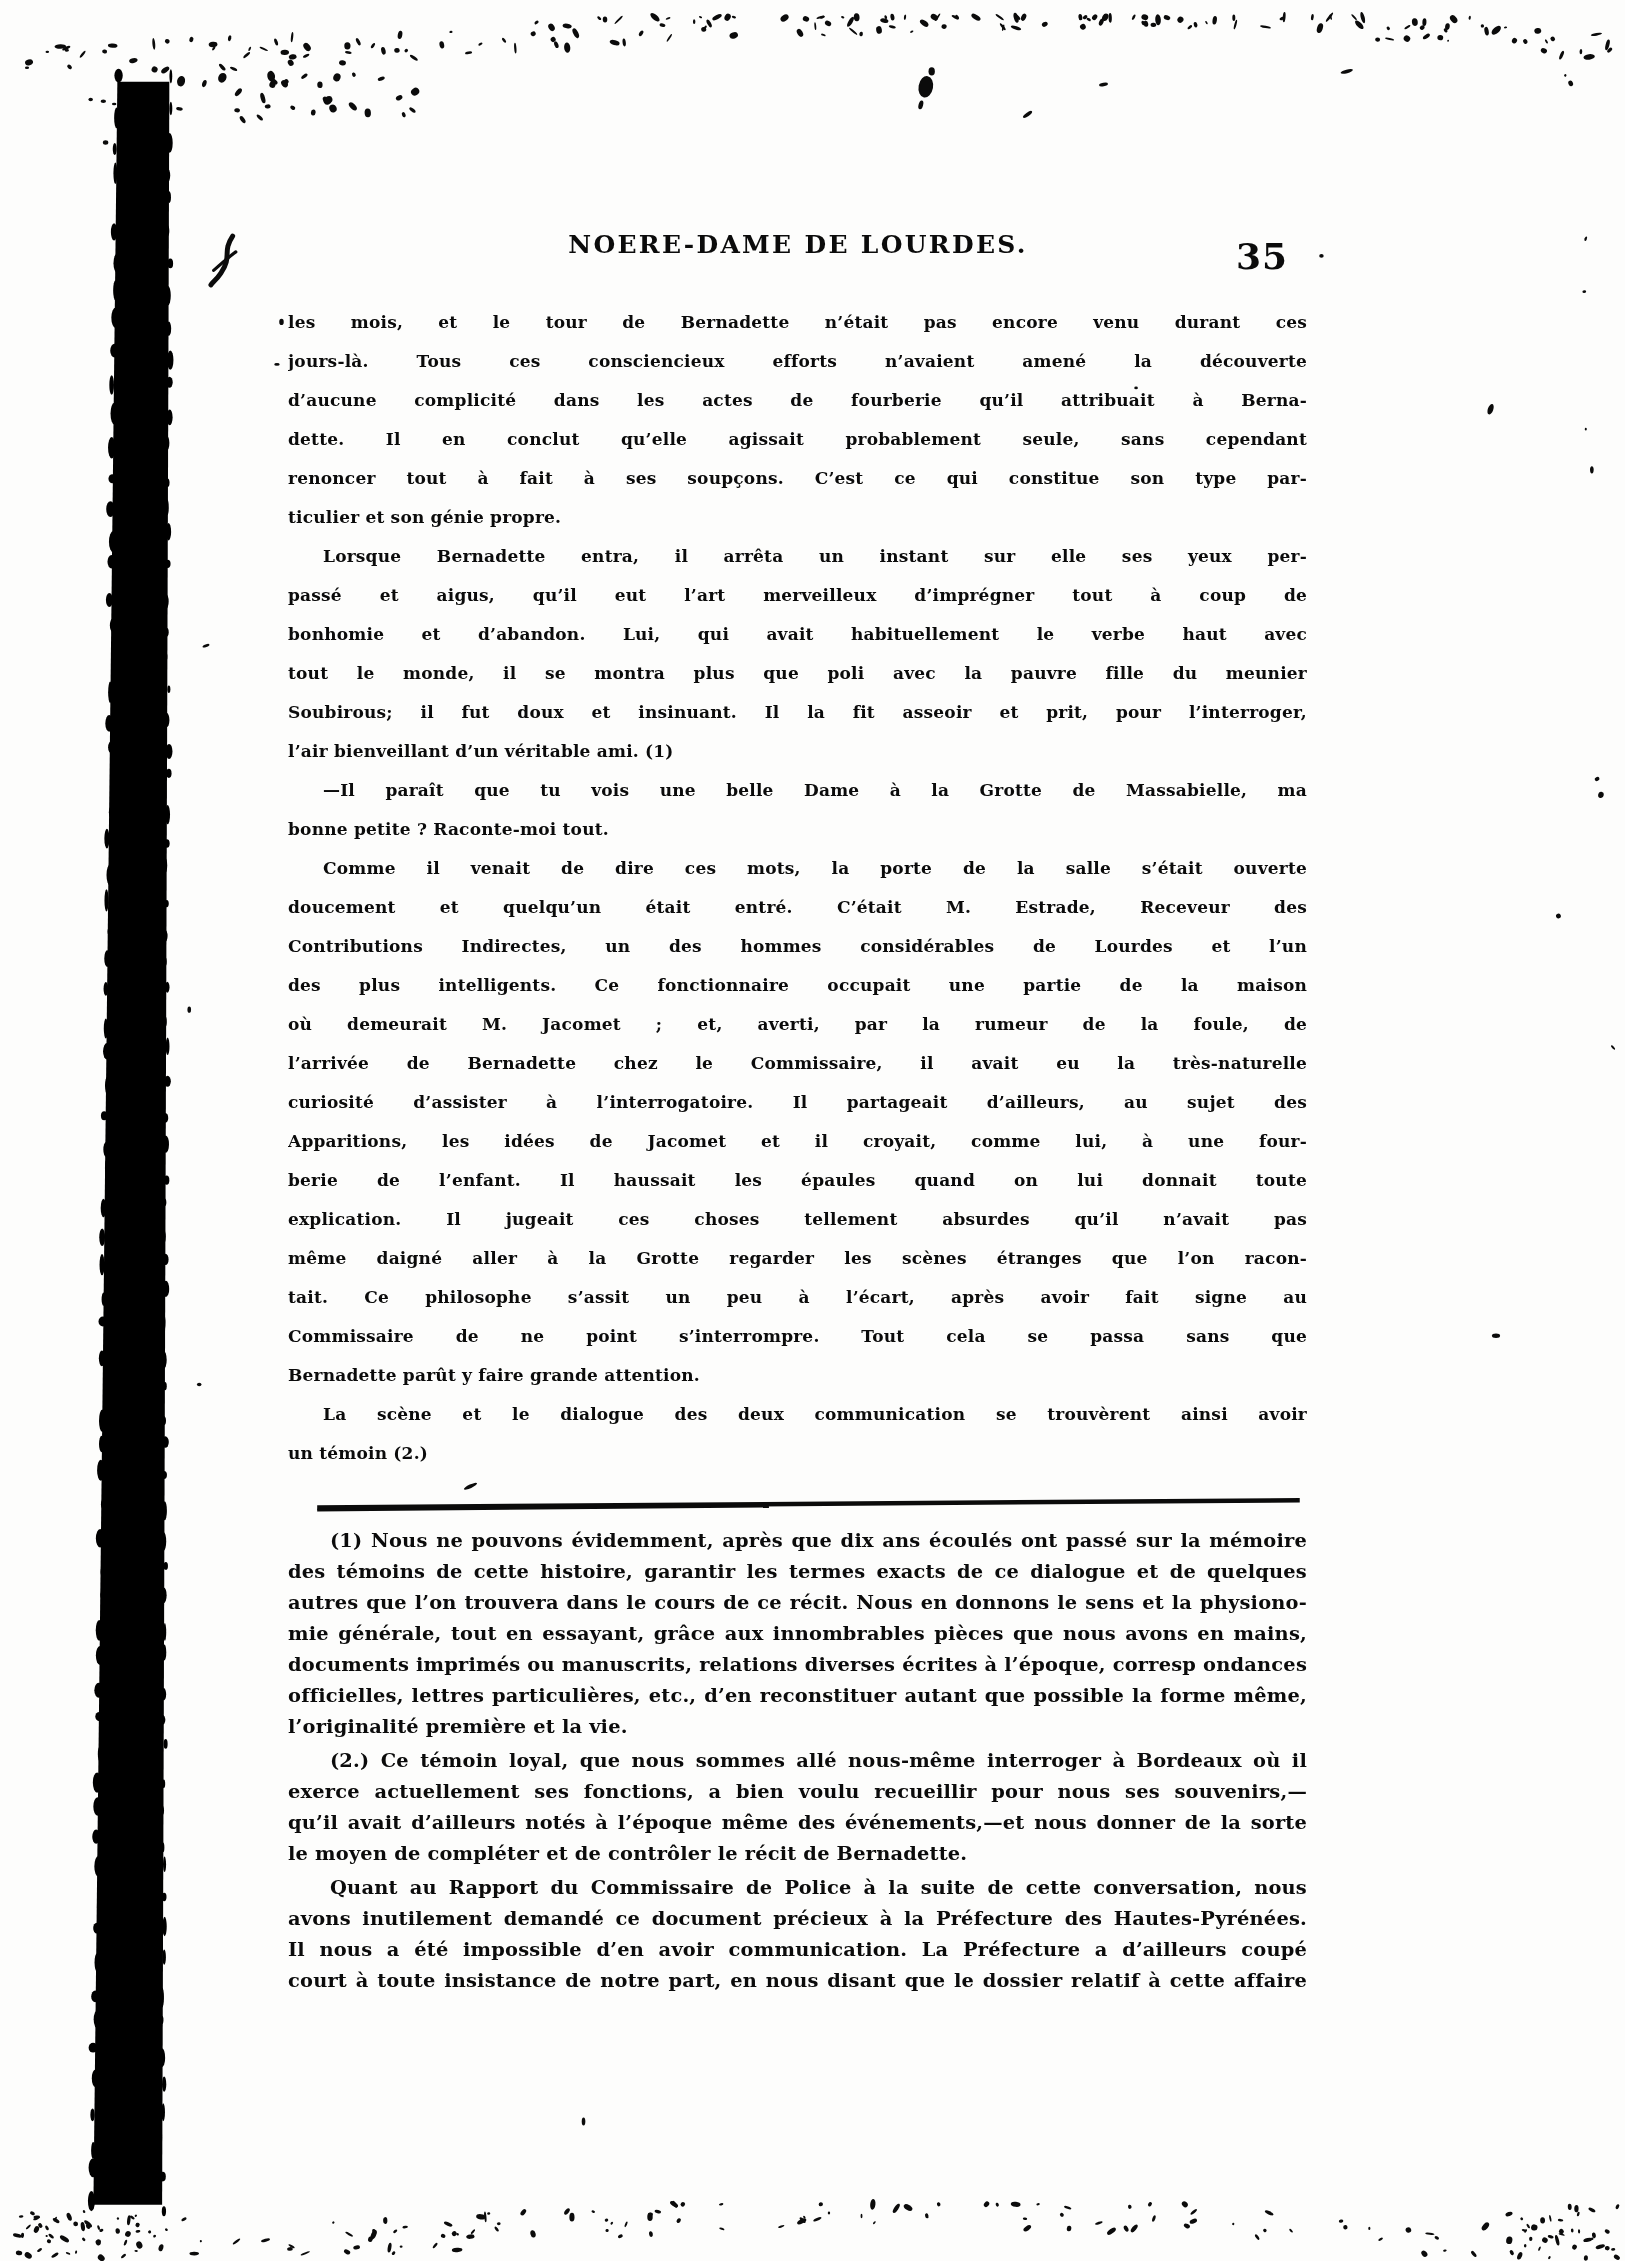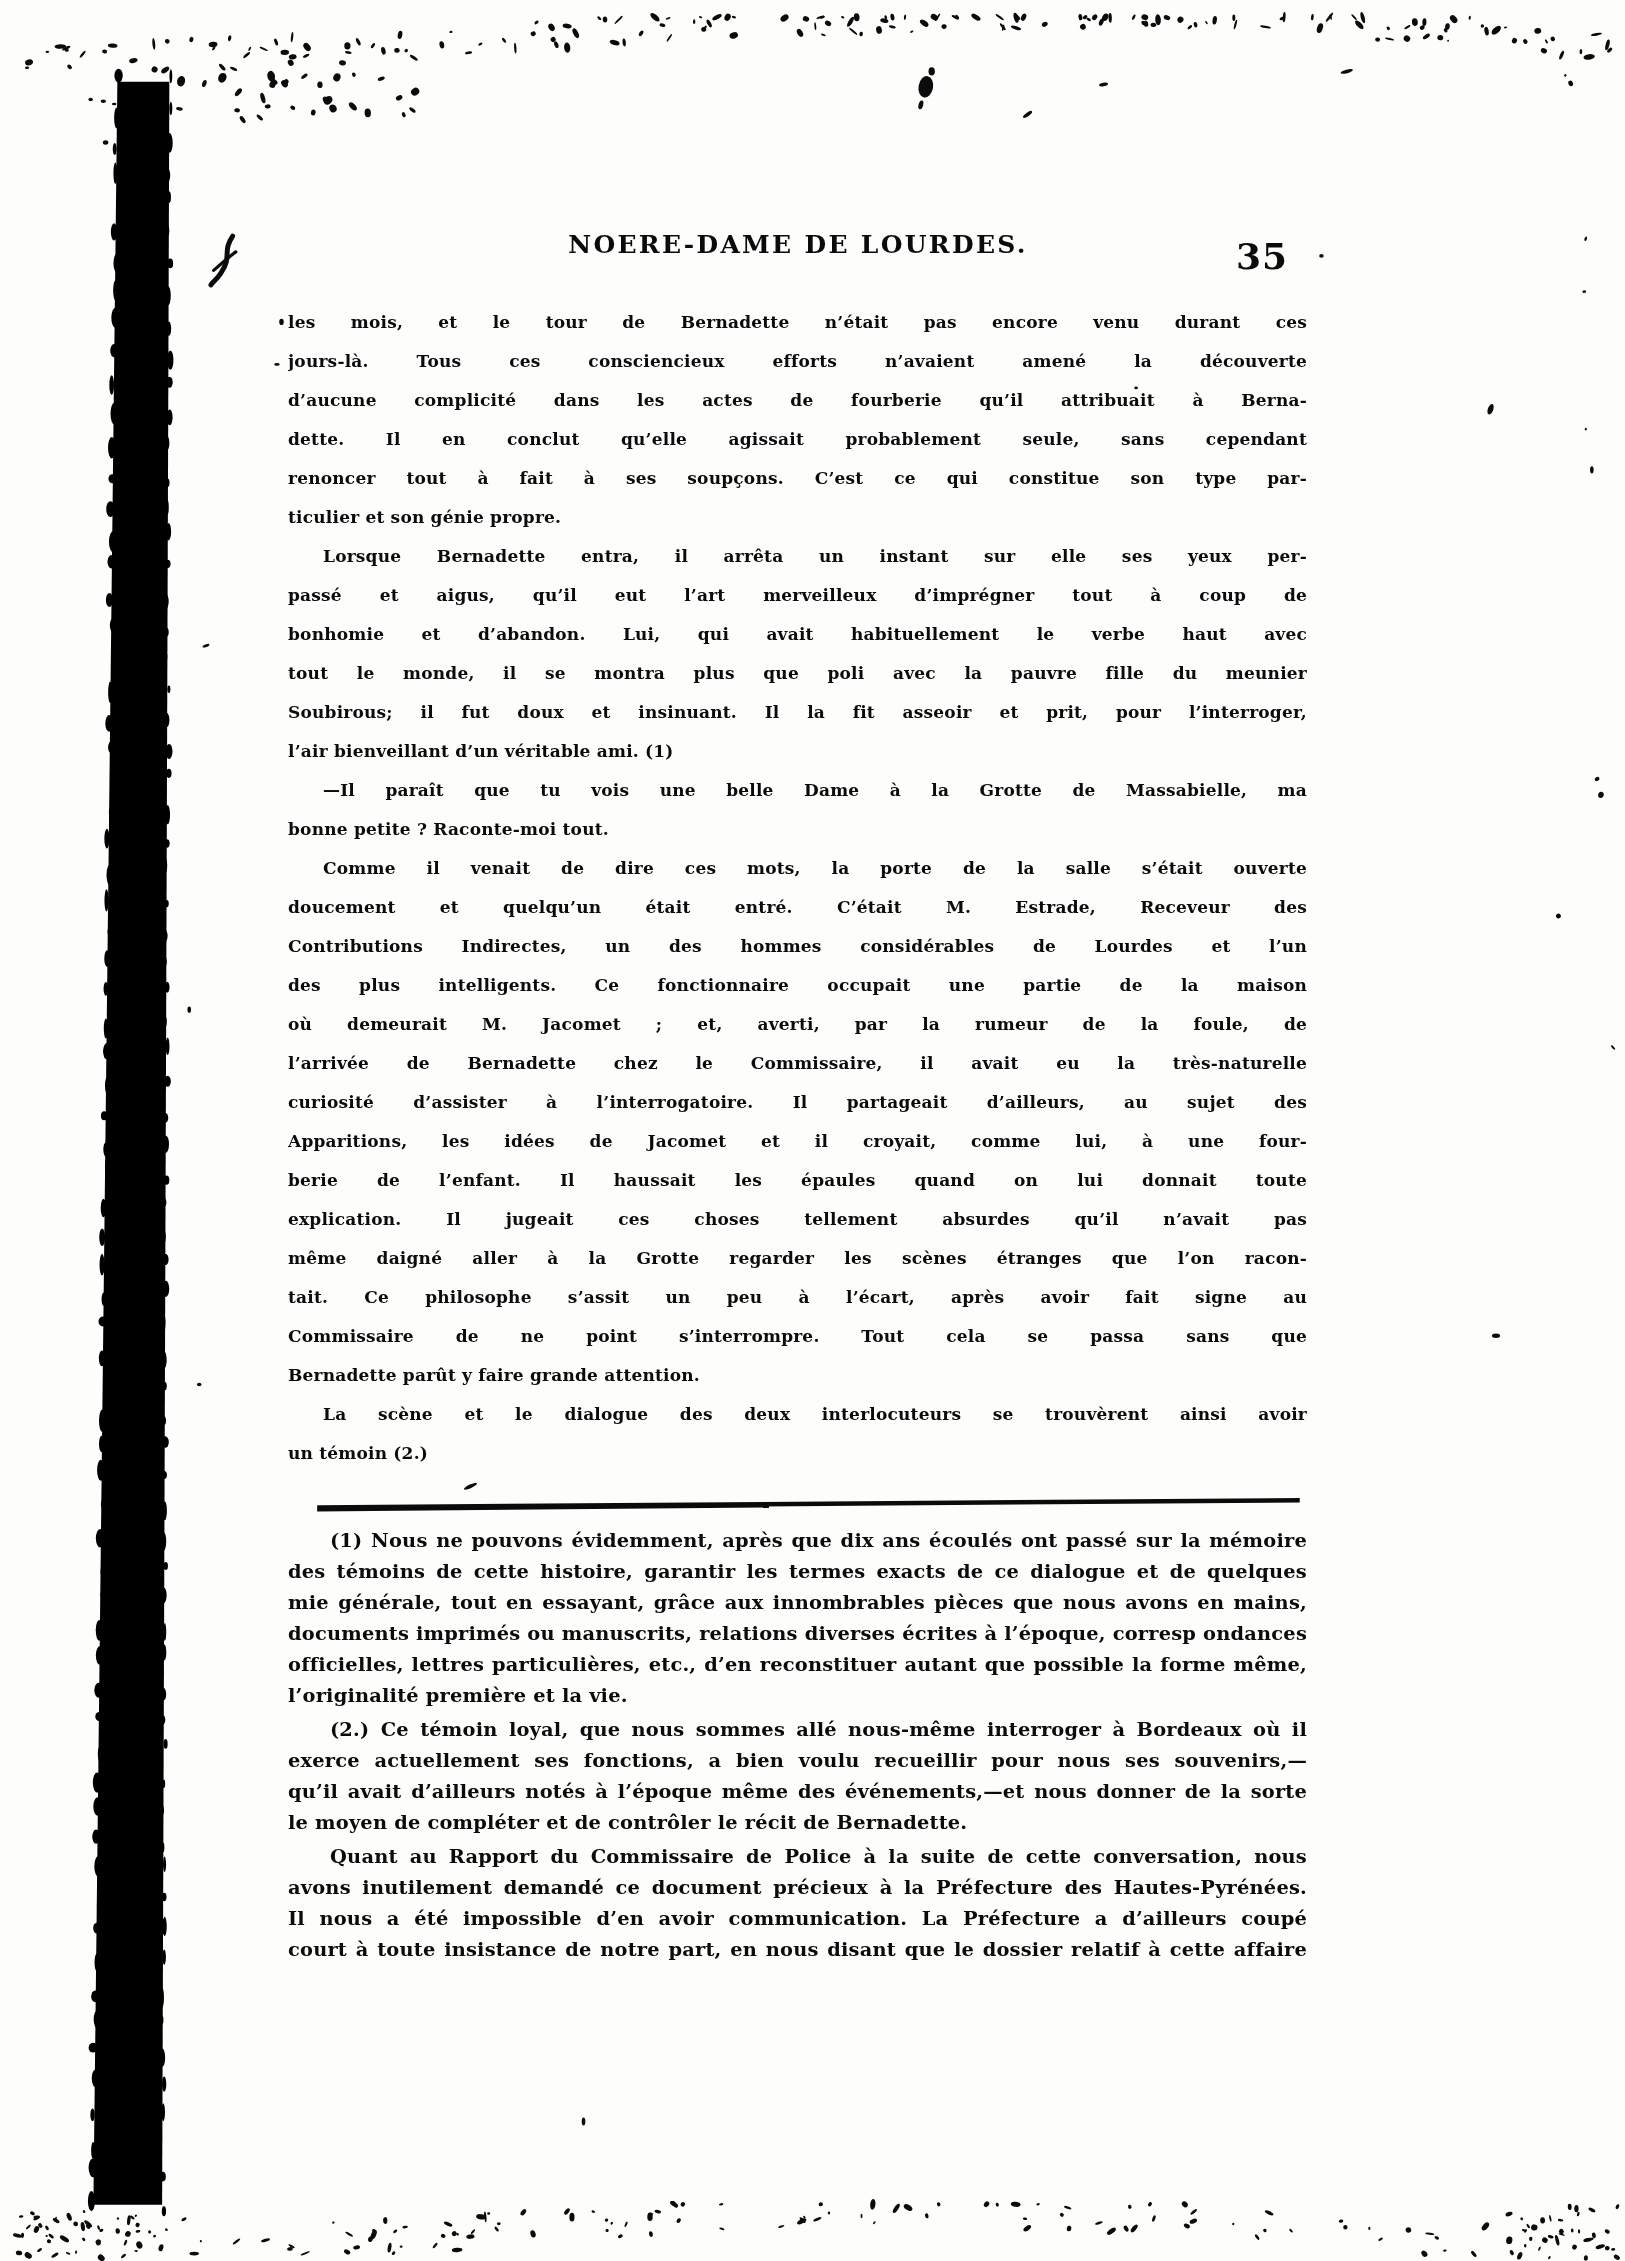--- a/index.html
+++ b/index.html
@@ -661,29 +661,30 @@
         <div class="line">curiosité d’assister à l’interrogatoire. Il partageait d’ailleurs, au sujet des</div>
         <div class="line">Apparitions, les idées de Jacomet et il croyait, comme lui, à une four-</div>
         <div class="line">berie de l’enfant. Il haussait les épaules quand on lui donnait toute</div>
         <div class="line">explication. Il jugeait ces choses tellement absurdes qu’il n’avait pas</div>
         <div class="line">même daigné aller à la Grotte regarder les scènes étranges que l’on racon-</div>
         <div class="line">tait. Ce philosophe s’assit un peu à l’écart, après avoir fait signe au</div>
         <div class="line">Commissaire de ne point s’interrompre. Tout cela se passa sans que</div>
         <div class="line last">Bernadette parût y faire grande attention.</div>
       </div>
       <div class="para">
-        <div class="line indent">La scène et le dialogue des deux interlocuteurs se trouvèrent ainsi avoir</div>
+        <div class="line indent">La scène et le dialogue des deux communication se trouvèrent ainsi avoir</div>
         <div class="line last">un témoin (2.)</div>
       </div>
     </main>
 
   <section id="footnotes">
       <div class="para">
         <div class="line indent">(1) Nous ne pouvons évidemment, après que dix ans écoulés ont passé sur la mémoire</div>
         <div class="line">des témoins de cette histoire, garantir les termes exacts de ce dialogue et de quelques</div>
+        <div class="line">autres que l’on trouvera dans le cours de ce récit. Nous en donnons le sens et la physiono-</div>
         <div class="line">mie générale, tout en essayant, grâce aux innombrables pièces que nous avons en mains,</div>
         <div class="line">documents imprimés ou manuscrits, relations diverses écrites à l’époque, corresp ondances</div>
         <div class="line">officielles, lettres particulières, etc., d’en reconstituer autant que possible la forme même,</div>
         <div class="line last">l’originalité première et la vie.</div>
       </div>
       <div class="para">
         <div class="line indent">(2.) Ce témoin loyal, que nous sommes allé nous-même interroger à Bordeaux où il</div>
         <div class="line">exerce actuellement ses fonctions, a bien voulu recueillir pour nous ses souvenirs,—</div>
         <div class="line">qu’il avait d’ailleurs notés à l’époque même des événements,—et nous donner de la sorte</div>
         <div class="line last">le moyen de compléter et de contrôler le récit de Bernadette.</div>

